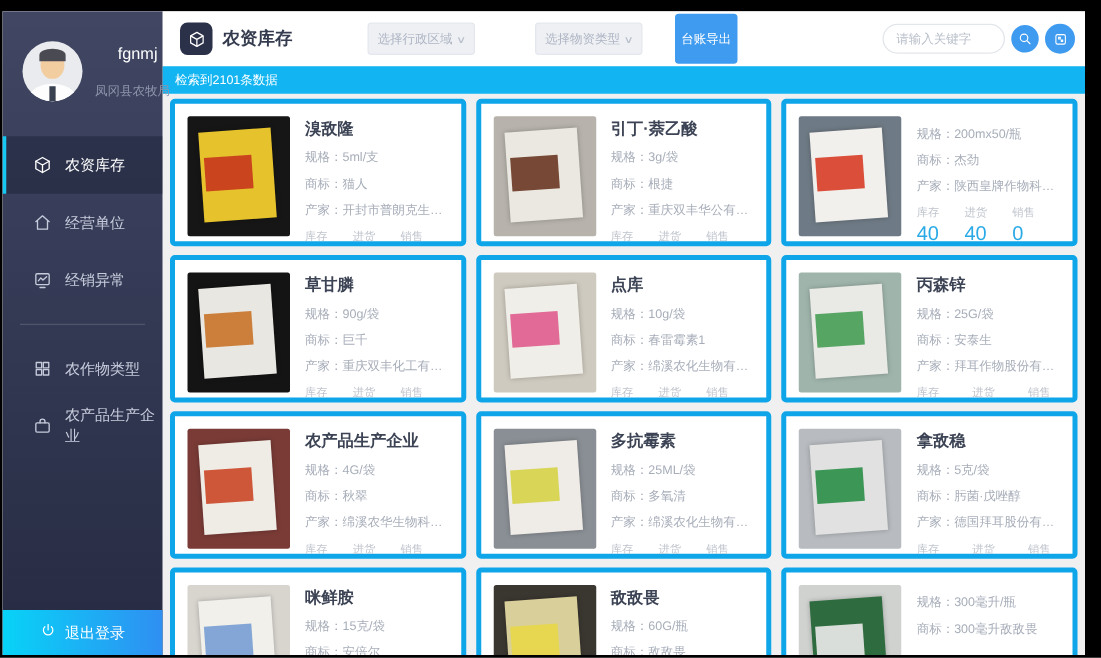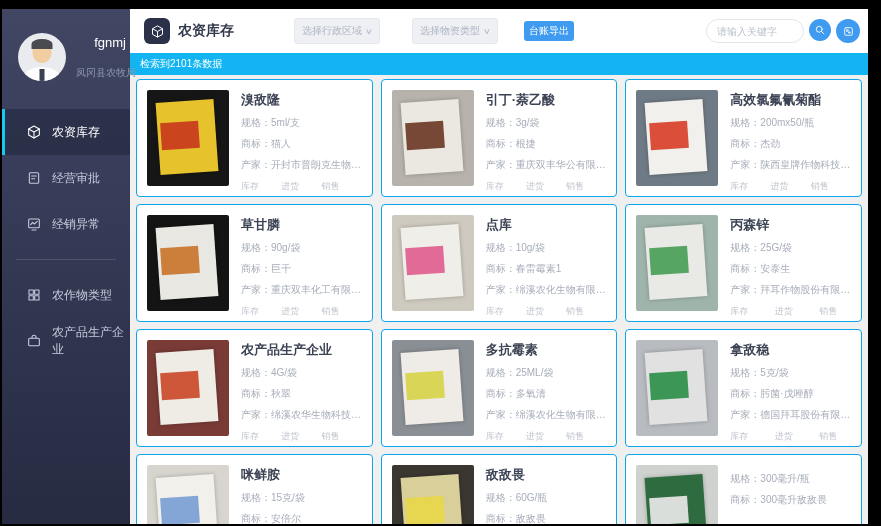--- a/index.html
+++ b/index.html
@@ -35,37 +35,37 @@
 
   
   .main{position:absolute;left:128px;top:0;right:0;bottom:0;display:flex;flex-direction:column;}
   .topbar{height:44px;background:#fff;display:flex;align-items:center;padding:0 8px 0 14px;flex:none;}
   .app-icon{width:26px;height:26px;border-radius:6px;background:#2b3149;display:flex;align-items:center;justify-content:center;flex:none;}
   .app-icon svg{width:15px;height:15px;stroke:#fff;fill:none;stroke-width:1.6;stroke-linejoin:round;}
   .page-title{font-size:14px;font-weight:bold;color:#343b4e;margin-left:8px;}
   .select{width:86px;height:26px;background:#eef0f4;border:1px solid #e4e7ed;border-radius:3px;display:flex;
     align-items:center;justify-content:space-between;padding:0 7px;font-size:10px;color:#aeb5c3;cursor:pointer;}
   .select .chev{font-size:8px;color:#b9bfca;transform:scaleX(1.4);}
-  .sel-region{margin-left:60px;} .sel-type{margin-left:32px;}
-  .export-btn{margin-left:26px;width:50px;height:20px;background:#3f9bef;color:#fff;font-size:10px;border:none;
+  .sel-region{margin-left:60px;} .sel-type{margin-left:48px;}
+  .export-btn{margin-left:26px;width:50px;height:40px;background:#3f9bef;color:#fff;font-size:10px;border:none;
     border-radius:3px;cursor:pointer;padding:0;}
-  .search-wrap{margin-left:auto;display:flex;align-items:flex-start;gap:5px;}
+  .search-wrap{margin-left:auto;display:flex;align-items:center;gap:5px;}
   .search-input{width:98px;height:24px;border:1px solid #e2e5ea;border-radius:12px;font-size:10px;padding:0 10px;
     color:#667;outline:none;background:#fff;}
   .search-input::placeholder{color:#b9bfca;}
   .circle-btn{width:22px;height:22px;border-radius:50%;background:#3f9bef;display:flex;align-items:center;
     justify-content:center;border:none;cursor:pointer;flex:none;padding:0;}
   .circle-btn svg{width:12px;height:12px;stroke:#fff;fill:none;stroke-width:1.8;stroke-linecap:round;}
   .scan-btn{width:24px;height:24px;}
   .banner{height:22px;background:#12b5f2;color:#fff;font-size:10px;display:flex;align-items:center;
     padding-left:10px;flex:none;}
 
   .content{flex:1;overflow:hidden;padding:4px 6px;}
   .grid{display:grid;grid-template-columns:repeat(3,1fr);gap:7px 8px;grid-auto-rows:118px;}
-  .card{background:#fff;border-radius:4px;border:1px solid #0ea5e9;padding:10px;display:flex;overflow:hidden;}
+  .card{background:#fff;border-radius:4px;border:4px solid #0ea5e9;padding:10px;display:flex;overflow:hidden;}
   .thumb{width:82px;height:96px;flex:none;position:relative;overflow:hidden;border-radius:2px;}
   .pack{position:absolute;left:11px;top:11px;width:58px;height:72px;transform:rotate(-4deg);box-shadow:0 0 4px rgba(0,0,0,.25);}
   .accent{position:absolute;left:14px;top:32px;width:38px;height:27px;transform:rotate(-4deg);opacity:.92;}
   .card-body{margin-left:12px;flex:1;min-width:0;}
   .card-title{font-size:13px;font-weight:bold;color:#3c4354;margin-top:1px;}
   .meta{font-size:10px;color:#a7adb9;margin-top:7px;white-space:nowrap;overflow:hidden;text-overflow:ellipsis;}
   .stats{display:flex;margin-top:8px;}
   .stat{width:76px;}
   .stat-label{font-size:9px;color:#c0c5cd;}
   .stat-value{font-size:16px;color:#29aae6;margin-top:2px;}
@@ -92,30 +92,30 @@
   <div class="menu-item active">
     <span class="mi-icon">
             <svg viewBox="0 0 24 24">
               <path d="M12 3l8 4.5v9L12 21l-8-4.5v-9L12 3z"></path>
               <path d="M4 7.5l8 4.5 8-4.5M12 12v9"></path>
             </svg>
           </span>
     <span>农资库存</span>
   </div>
 
-
   <div class="menu-item">
     <span class="mi-icon">
             <svg viewBox="0 0 24 24">
-              <rect x="5" y="4" width="14" height="16" rx="1.5"></rect>
-              <path d="M8.5 9h7M8.5 13h4.5"></path>
+              <path d="M4 11l8-7 8 7"></path>
+              <path d="M6 10v10h12V10"></path>
             </svg>
           </span>
-    <span>经营审批</span>
-  </div>
+    <span>经营单位</span>
+  </div>
+
 
   <div class="menu-item">
     <span class="mi-icon">
             <svg viewBox="0 0 24 24">
               <rect x="4" y="4.5" width="16" height="13" rx="1.5"></rect>
               <path d="M7 13l3-3.5 2.5 2.5L17 8"></path>
               <path d="M9 21h6"></path>
             </svg>
           </span>
     <span>经销异常</span>
@@ -137,20 +137,29 @@
   <div class="menu-item">
     <span class="mi-icon">
             <svg viewBox="0 0 24 24">
               <rect x="4" y="8" width="16" height="11" rx="1.5"></rect>
               <path d="M9 8V6.5A3 3 0 0 1 15 6.5V8"></path>
             </svg>
           </span>
     <span>农产品生产企业</span>
   </div>
 </nav>
+    <div class="logout">
+      <span class="mi-icon">
+        <svg viewBox="0 0 24 24">
+            <path d="M12 3v8"></path>
+            <path d="M7.2 6.2a7 7 0 1 0 9.6 0"></path>
+          </svg>
+      </span>
+      <span>退出登录</span>
+    </div>
   </aside>
 
   <div class="main">
     <header class="topbar">
       <div class="app-icon">
         <svg viewBox="0 0 24 24">
             <path d="M12 3l8 4.5v9L12 21l-8-4.5v-9L12 3z"></path>
             <path d="M4 7.5l8 4.5 8-4.5M12 12v9"></path>
           </svg>
       </div>
@@ -246,21 +255,20 @@
       </div>
     </div>
   </div>
 
   <div class="card">
     <div class="thumb" style="background: rgb(110, 122, 133);">
       <div class="pack" style="background: rgb(242, 240, 236);"></div>
       <div class="accent" style="background: rgb(216, 64, 42);"></div>
     </div>
     <div class="card-body">
-      <div class="card-title">高效氯氟氰菊酯</div>
       <div class="meta"><span>规格：</span><span>200mx50/瓶</span></div>
       <div class="meta"><span>商标：</span><span>杰劲</span></div>
       <div class="meta"><span>产家：</span><span>陕西皇牌作物科技有限公司</span></div>
       <div class="stats">
         <div class="stat">
           <div class="stat-label">库存</div>
           <div class="stat-value">40</div>
         </div>
         <div class="stat">
           <div class="stat-label">进货</div>

